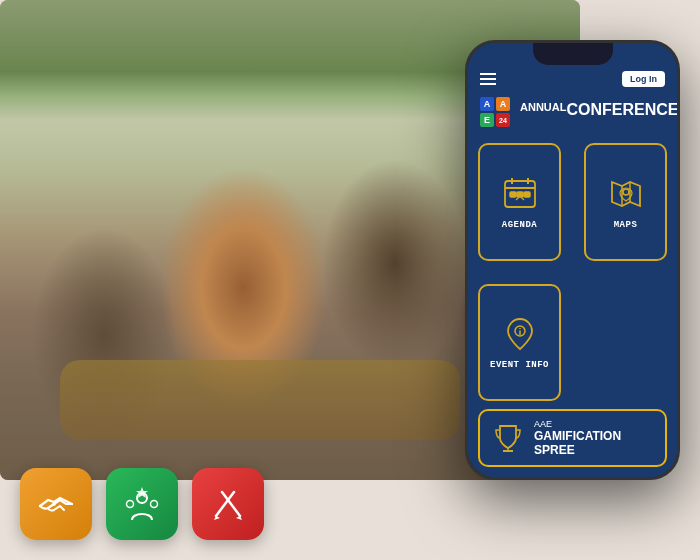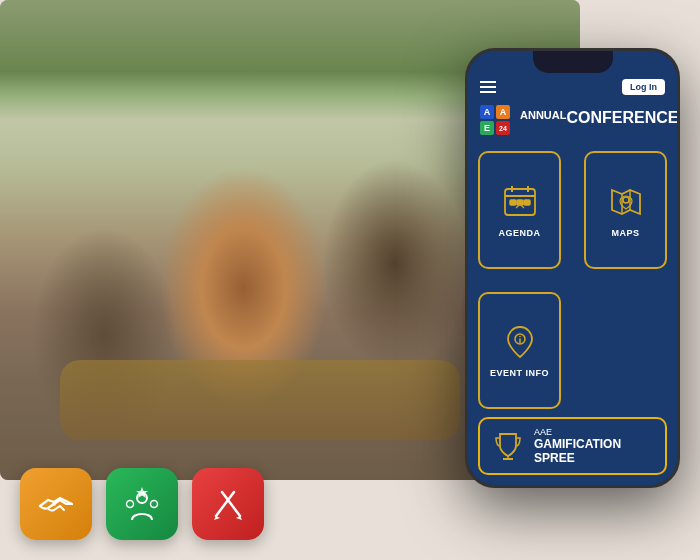--- a/index.html
+++ b/index.html
@@ -56,21 +56,20 @@
     }
 
     
     .phone-container {
       position: absolute;
       right: 20px;
       top: 40px;
       width: 215px;
       height: 440px;
       z-index: 10;
-      margin-top: 8px;
     }
 
     .phone-frame {
       width: 100%;
       height: 100%;
       background: #1a1a2e;
       border-radius: 30px;
       border: 3px solid #333;
       box-shadow: 0 20px 60px rgba(0,0,0,0.6), inset 0 0 0 1px #444;
       overflow: hidden;
@@ -189,20 +188,21 @@
       font-size: 7px;
     }
 
     
     .menu-grid {
       display: grid;
       grid-template-columns: 1fr 1fr;
       gap: 23px;
       padding: 8px 10px;
       flex: 1;
+      font-family: Liberation Mono, monospace;
     }
 
     .menu-item {
       background: #1a3a6e;
       border: 2px solid #d4a820;
       border-radius: 10px;
       display: flex;
       flex-direction: column;
       align-items: center;
       justify-content: center;

